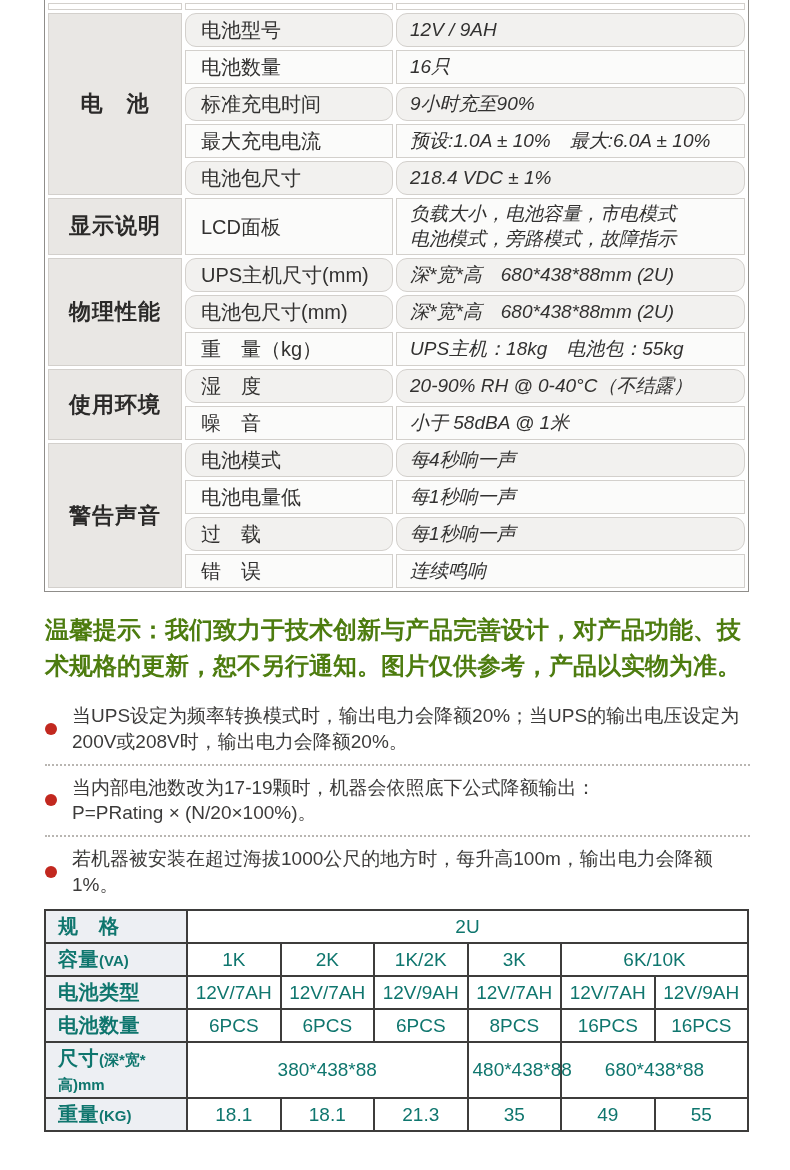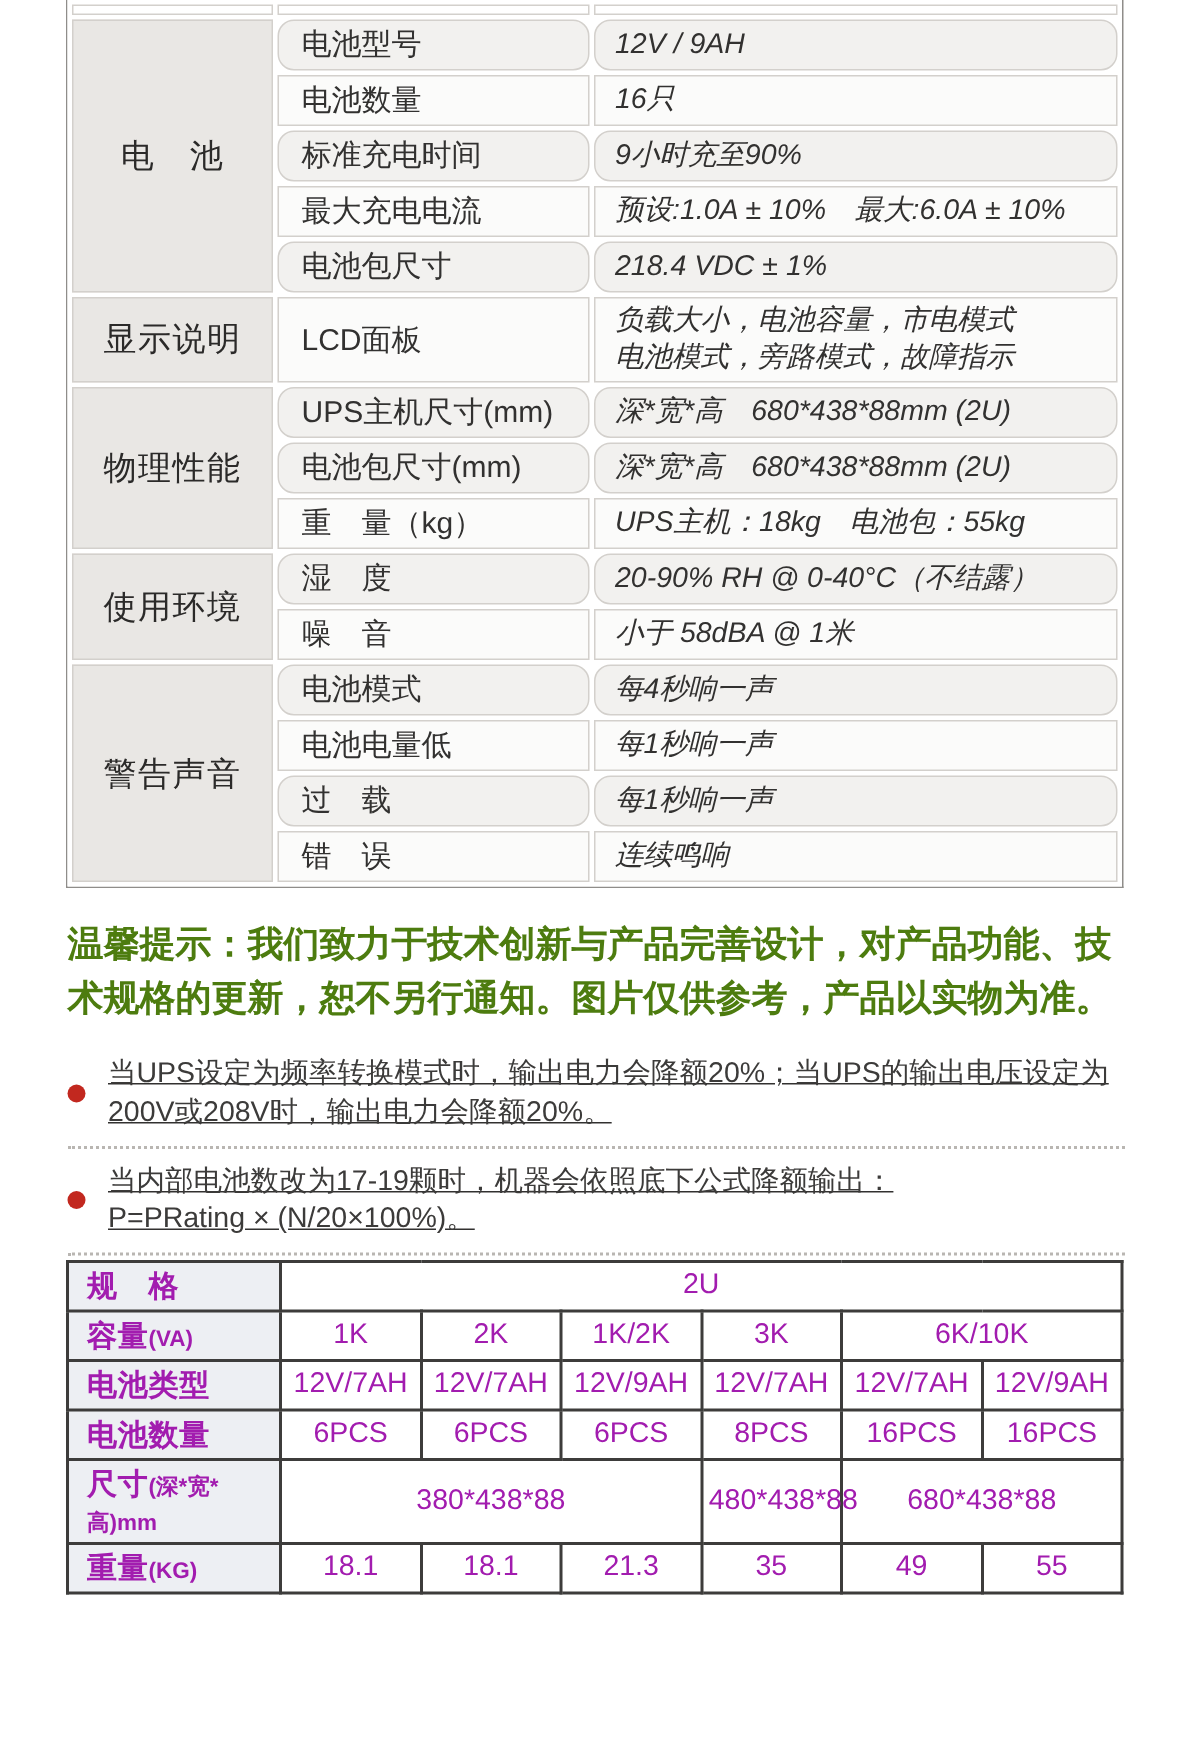--- a/index.html
+++ b/index.html
@@ -31,35 +31,35 @@
   }
   table.spec col.c-sec{width:134px;}
   table.spec col.c-par{width:208px;}
   .spec td{
     border:1px solid #d3d0cc;
     font-size:19px;line-height:1.3;vertical-align:middle;
     color:#323130;
   }
   .spec td.sec{
     background:var(--section-bg);
-    text-align:center;font-weight:normal;font-size:22px;color:#2b2a29;
+    text-align:center;font-weight:bold;font-size:22px;color:#2b2a29;
     letter-spacing:1px;
   }
   .spec td.param{height:32px;padding:3px 6px 3px 15px;font-size:20px;}
   .spec td.value{height:32px;padding:3px 6px 3px 13px;white-space:pre-line;font-style:italic;}
   .spec tr.partial td{height:7px;padding:0;background:#fff;}
   .g{background:var(--row-gray);border-radius:11px;}
   .w{background:var(--row-white);}
 
   
   .notice{
     margin:20px 41px 0 45px;
     font-weight:bold;font-size:24px;line-height:1.5;color:#4d7c0f;
   }
-  .bullets{margin:10px 40px 0 45px;text-decoration:underline;}
+  .bullets{margin:10px 40px 0 45px;}
   .bullet{
     display:flex;align-items:center;gap:15px;
     padding:9px 0;font-size:19px;line-height:1.35;color:#3c3b3a;
   }
   .bullet-text{white-space:pre-line;}
   .dot{
     width:12px;height:12px;border-radius:50%;
     background:var(--bullet-dot);flex:0 0 12px;
   }
   .sep{border-top:2px dotted #b9b6b2;height:0;}
@@ -72,21 +72,21 @@
     text-align:center;line-height:50px;letter-spacing:2px;
   }
   table.gr{
     width:705px;margin:3px 41px 0 44px;
     border-collapse:collapse;table-layout:fixed;
   }
   table.gr col.c0{width:142px;}
   .gr td{
     border:2px solid #3d3c3b;background:#fff;
     text-align:center;font-size:19px;height:26px;
-    padding:2px 4px;color:#a21caf;
+    padding:2px 4px;color:#0f766e;
   }
   .gr td.lab{
     background:#edeff3;text-align:left;padding-left:12px;
     font-weight:bold;font-size:20px;letter-spacing:0.5px;
   }
   .gr td.lab .sub{font-weight:bold;font-size:15px;letter-spacing:0;}
 </style>
 </head>
 <body>
 
@@ -182,20 +182,24 @@
         <span class="dot"></span>
         <span class="bullet-text">当UPS设定为频率转换模式时，输出电力会降额20%；当UPS的输出电压设定为200V或208V时，输出电力会降额20%。</span>
       </div>
       <div class="sep"></div>
       <div class="bullet">
         <span class="dot"></span>
         <span class="bullet-text">当内部电池数改为17-19颗时，机器会依照底下公式降额输出：
 P=PRating × (N/20×100%)。</span>
       </div>
       <div class="sep"></div>
+      <div class="bullet">
+        <span class="dot"></span>
+        <span class="bullet-text">若机器被安装在超过海拔1000公尺的地方时，每升高100m，输出电力会降额1%。</span>
+      </div>
     </div>
 
 
   <table class="gr">
     <colgroup>
         <col class="c0">
         <col>
         <col>
         <col>
         <col>

